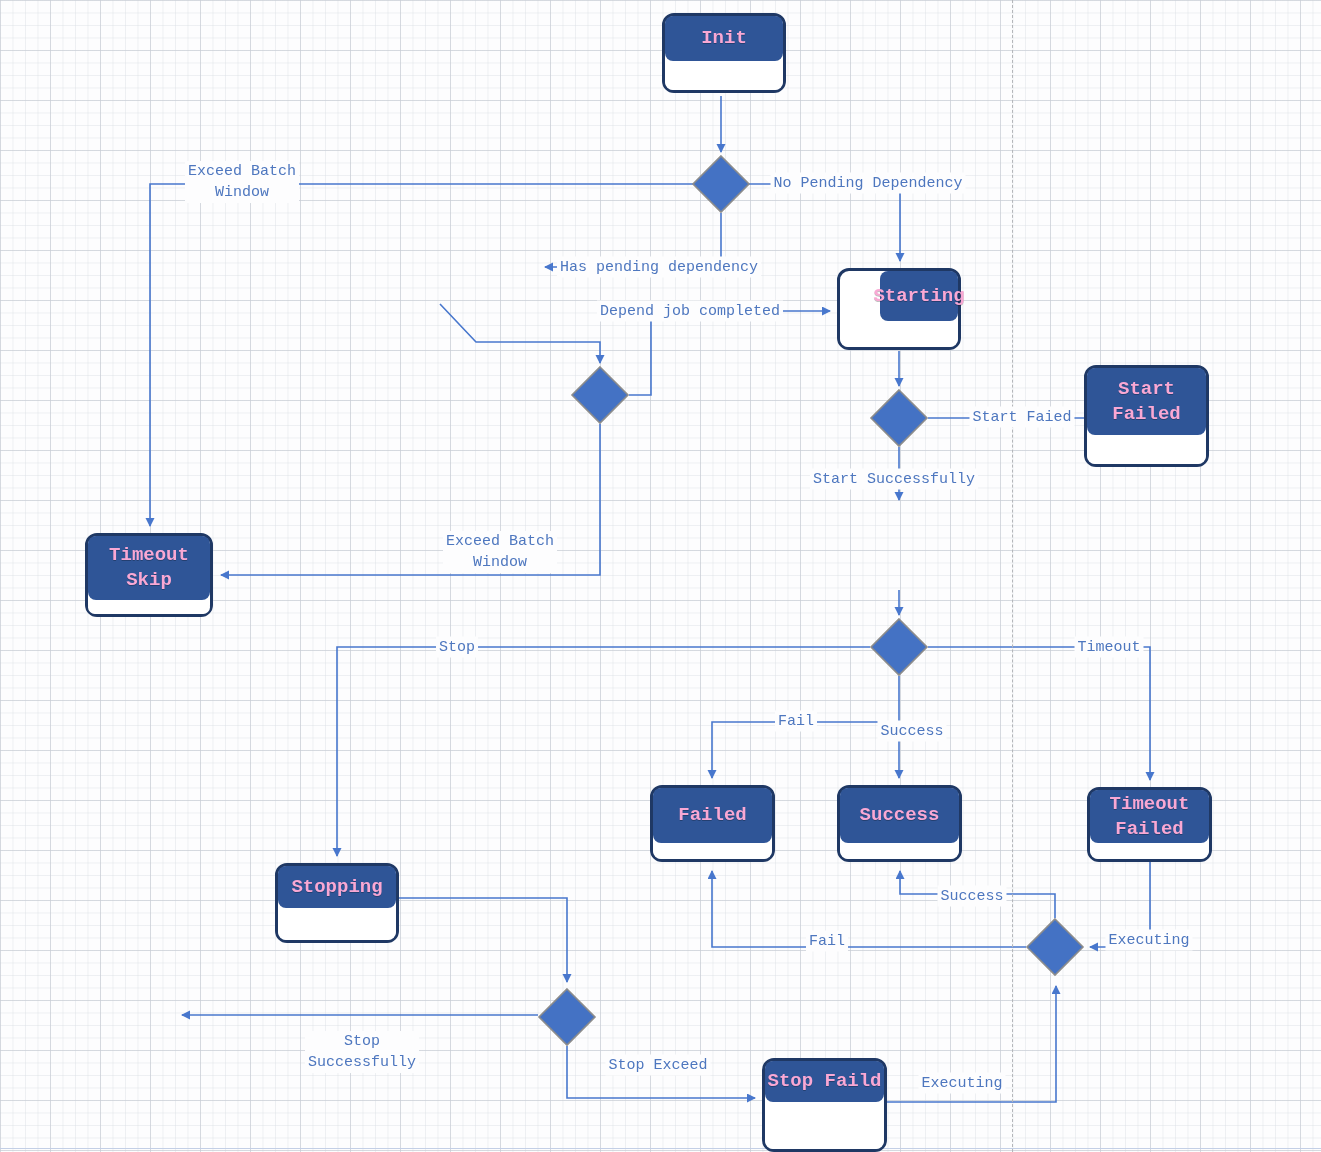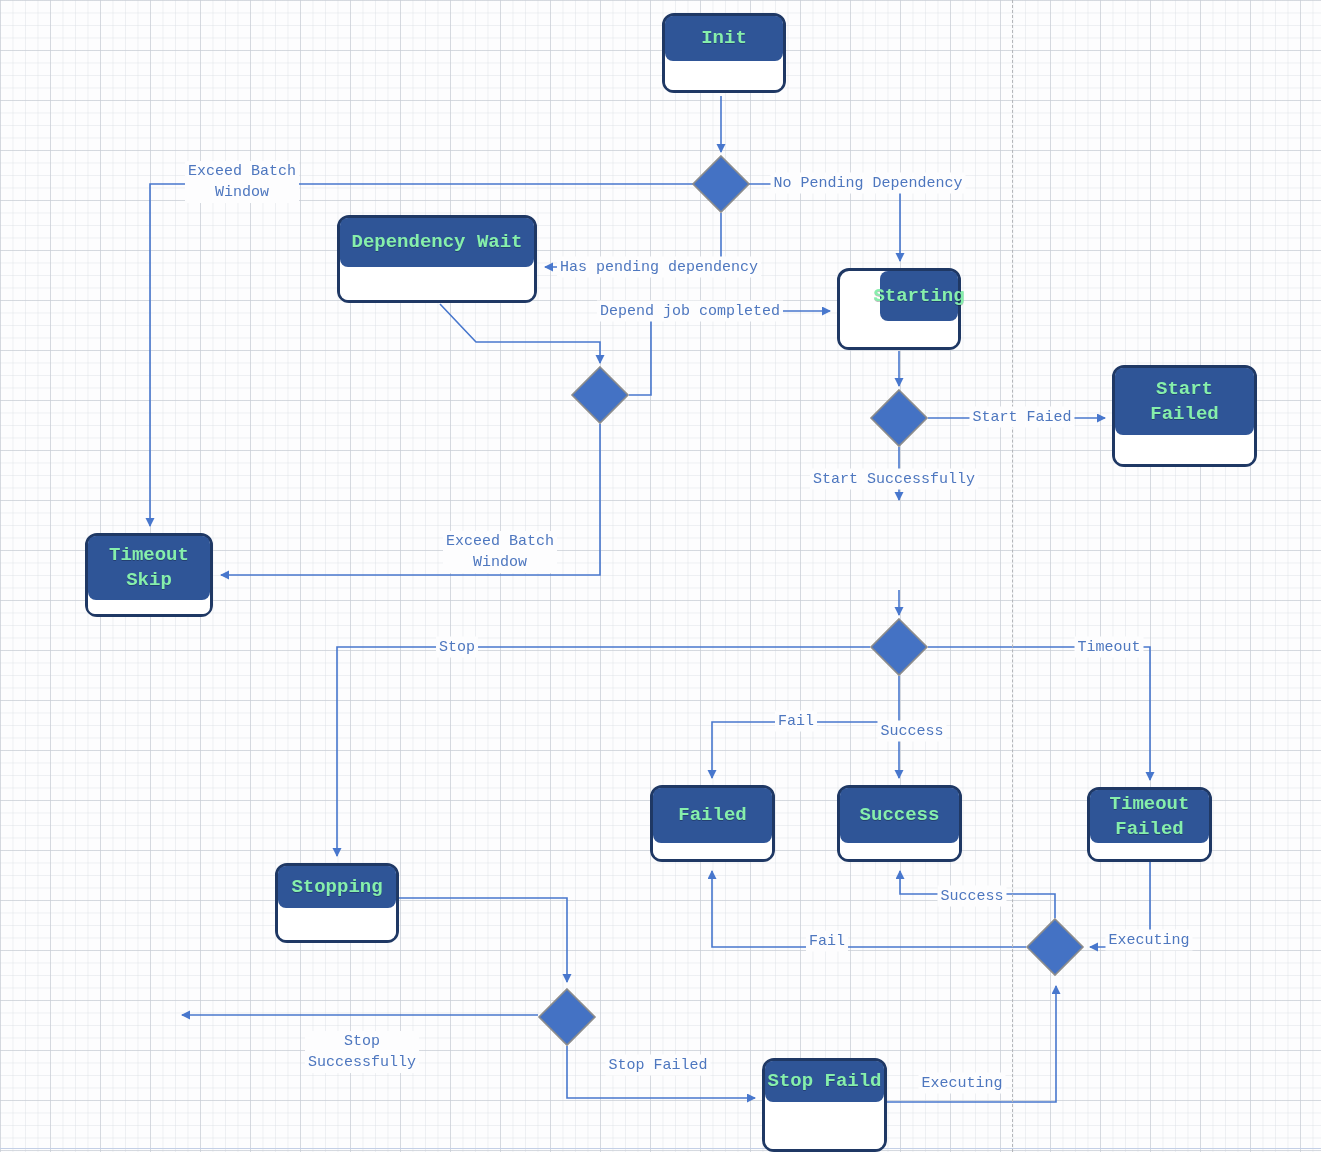--- a/index.html
+++ b/index.html
@@ -23,21 +23,21 @@
     position:absolute;left:0;right:0;height:0;
     border-top:1px solid #c3cfe6;z-index:1;
   }
   .node{
     position:absolute;box-sizing:border-box;background:#ffffff;
     border:3px solid #1f3864;border-radius:12px;z-index:3;
   }
   .node .hdr{
     position:absolute;left:0;top:0;right:0;
     border-radius:8px;display:flex;align-items:center;justify-content:center;
-    color:#86efac;font-weight:bold;font-size:19px;line-height:1.3;
+    color:#f9a8d4;font-weight:bold;font-size:19px;line-height:1.3;
     text-align:center;white-space:pre-line;
     text-shadow:0 1px 0 rgba(0,0,0,0.25);
   }
   .node .bdy{position:absolute;left:0;right:0;bottom:0;border-radius:8px;background:#ffffff;}
   .edge-label{
     position:absolute;transform:translate(-50%,-50%);z-index:4;
     background:#fdfdfe;color:#4e77bf;font-size:15px;line-height:1.4;
     white-space:pre-line;text-align:center;padding:0 3px;
   }
 </style>
@@ -93,35 +93,31 @@
 Window</div>
     <div class="edge-label" style="left: 457px; top: 647px;">Stop</div>
     <div class="edge-label" style="left: 1109px; top: 647px;">Timeout</div>
     <div class="edge-label" style="left: 796px; top: 721px;">Fail</div>
     <div class="edge-label" style="left: 912px; top: 731px;">Success</div>
     <div class="edge-label" style="left: 972px; top: 896px;">Success</div>
     <div class="edge-label" style="left: 827px; top: 941px;">Fail</div>
     <div class="edge-label" style="left: 1149px; top: 940px;">Executing</div>
     <div class="edge-label" style="left: 362px; top: 1052px;">Stop
 Successfully</div>
-    <div class="edge-label" style="left: 658px; top: 1065px;">Stop Failed</div>
+    <div class="edge-label" style="left: 658px; top: 1065px;">Stop Exceed</div>
     <div class="edge-label" style="left: 962px; top: 1083px;">Executing</div>
     <div class="node" style="left: 662px; top: 13px; width: 124px; height: 80px;">
       <div class="hdr" style="height: 45px; background: rgb(47, 85, 151);">Init</div>
       <div class="bdy" style="top: 45px;"></div>
     </div>
-    <div class="node" style="left: 337px; top: 215px; width: 200px; height: 88px;">
-      <div class="hdr" style="height: 49px; background: rgb(47, 85, 151);">Dependency Wait</div>
-      <div class="bdy" style="top: 49px;"></div>
-    </div>
     <div class="node" style="left: 837px; top: 268px; width: 124px; height: 82px;">
       <div class="hdr" style="height: 50px; background: rgb(47, 85, 151); margin-left: 40px;">Starting</div>
       <div class="bdy" style="top: 50px;"></div>
     </div>
-    <div class="node" style="left: 1112px; top: 365px; width: 145px; height: 102px;">
+    <div class="node" style="left: 1084px; top: 365px; width: 125px; height: 102px;">
       <div class="hdr" style="height: 67px; background: rgb(47, 85, 151);">Start
 Failed</div>
       <div class="bdy" style="top: 67px;"></div>
     </div>
     <div class="node" style="left: 85px; top: 533px; width: 128px; height: 84px;">
       <div class="hdr" style="height: 64px; background: rgb(47, 85, 151);">Timeout
 Skip</div>
       <div class="bdy" style="top: 64px;"></div>
     </div>
     <div class="node" style="left: 650px; top: 785px; width: 125px; height: 77px;">

